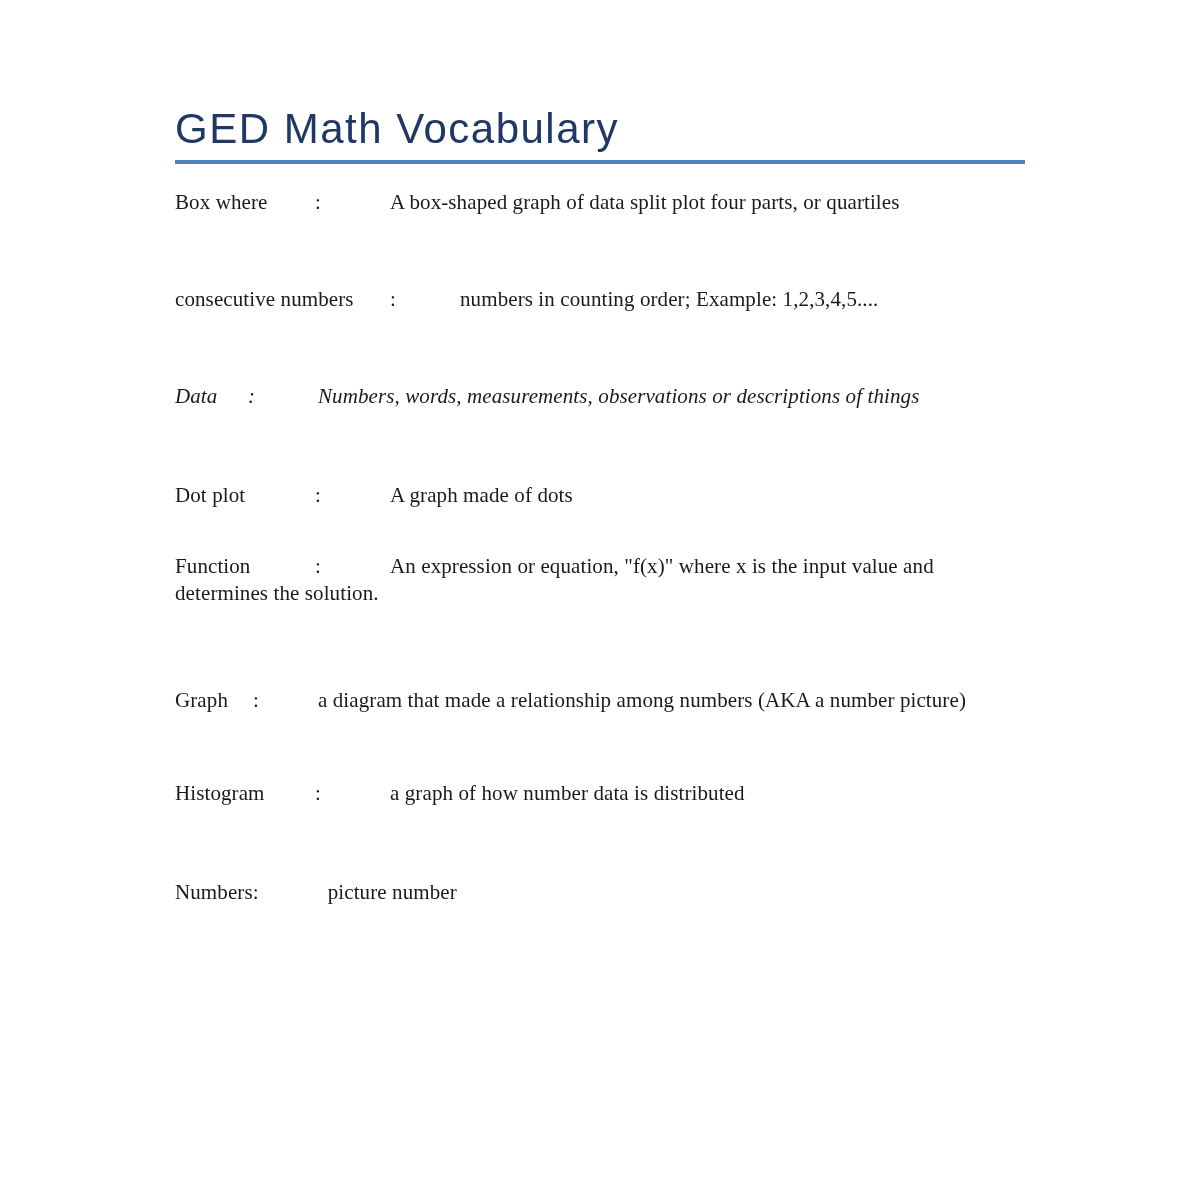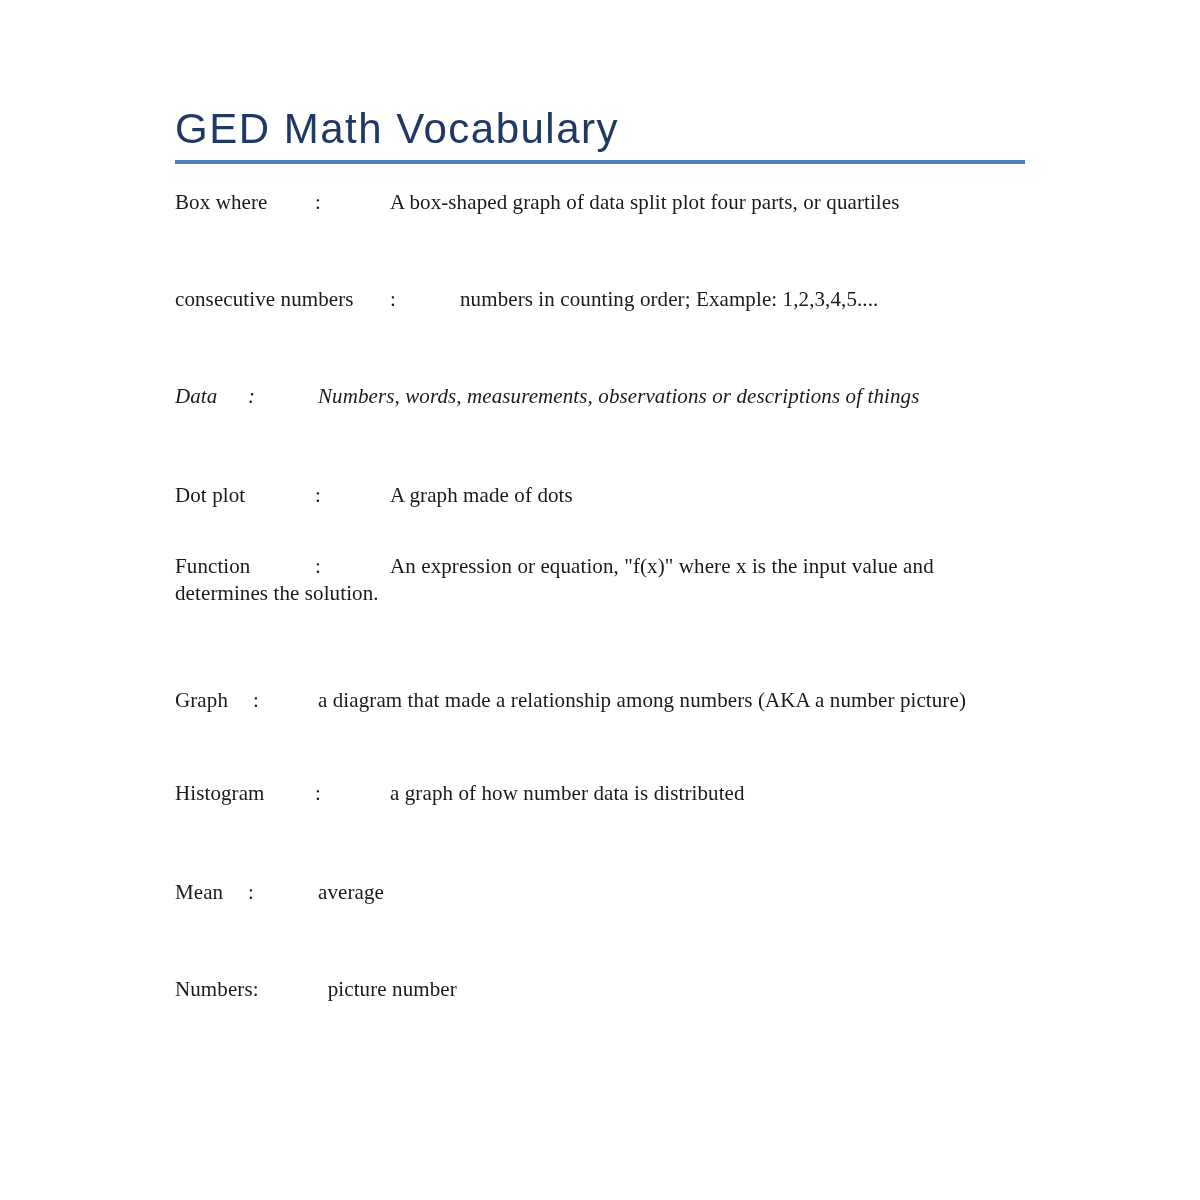--- a/index.html
+++ b/index.html
@@ -59,16 +59,15 @@
   <h1 class="doc-title" style="color: rgb(31, 56, 100); border-bottom-color: rgb(79, 129, 189);">GED Math Vocabulary</h1>
 
   <div class="entries">
       <p class="entry" style="margin-bottom: 70px;"><span class="term" style="min-width: 140px;">Box where</span><span class="colon" style="width: 75px;">:</span><span class="def">A box-shaped graph of data split plot four parts, or quartiles</span></p>
       <p class="entry" style="margin-bottom: 70px;"><span class="term" style="min-width: 215px;">consecutive numbers</span><span class="colon" style="width: 70px;">:</span><span class="def">numbers in counting order; Example: 1,2,3,4,5....</span></p>
       <p class="entry" style="margin-bottom: 72px; font-style: italic;"><span class="term" style="min-width: 73px;">Data</span><span class="colon" style="width: 70px;">:</span><span class="def">Numbers, words, measurements, observations or descriptions of things</span></p>
       <p class="entry" style="margin-bottom: 44px;"><span class="term" style="min-width: 140px;">Dot plot</span><span class="colon" style="width: 75px;">:</span><span class="def">A graph made of dots</span></p>
       <p class="entry" style="margin-bottom: 40px;"><span class="term" style="min-width: 140px;">Function</span><span class="colon" style="width: 75px;">:</span><span class="def">An expression or equation, "f(x)" where x is the input value and determines the solution.</span></p>
       <p class="entry" style="margin-bottom: 66px;"><span class="term" style="min-width: 78px; margin-top: 40px;">Graph</span><span class="colon" style="width: 65px;">:</span><span class="def">a diagram that made a relationship among numbers (AKA a number picture)</span></p>
       <p class="entry" style="margin-bottom: 72px;"><span class="term" style="min-width: 140px;">Histogram</span><span class="colon" style="width: 75px;">:</span><span class="def">a graph of how number data is distributed</span></p>
-      <p class="entry" style="margin-bottom: 70px;"><span class="term" style="min-width: 73px;">Mean</span><span class="colon" style="width: 70px;">:</span><span class="def">average</span></p>
       <p class="entry" style="margin-bottom: 0px;"><span class="term" style="min-width: 66px;">Numbers</span><span class="colon" style="width: 75px;">:</span><span class="def">picture number</span></p>
     </div>
 </div>
 
 </body></html>

